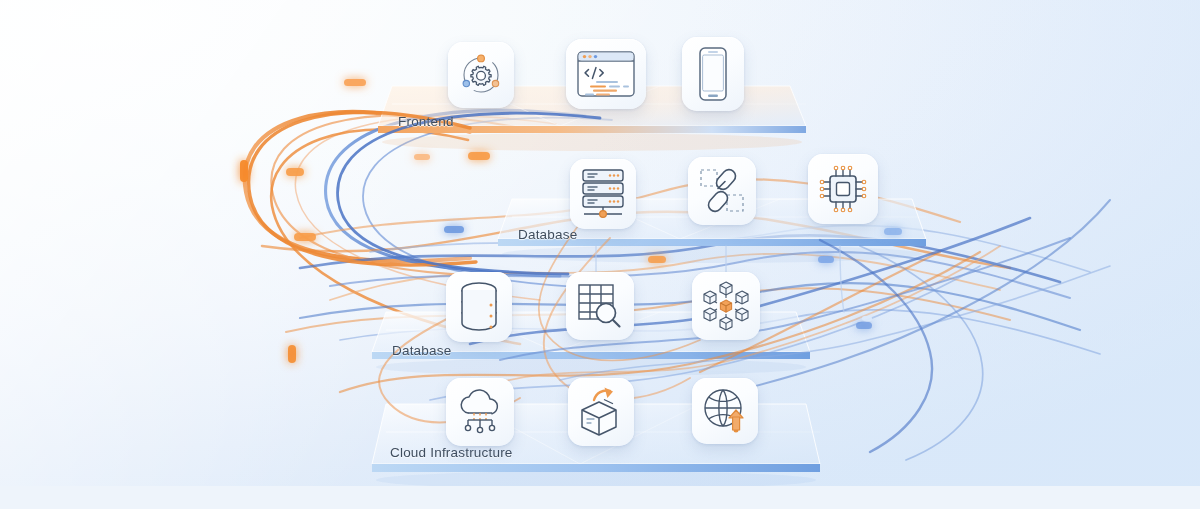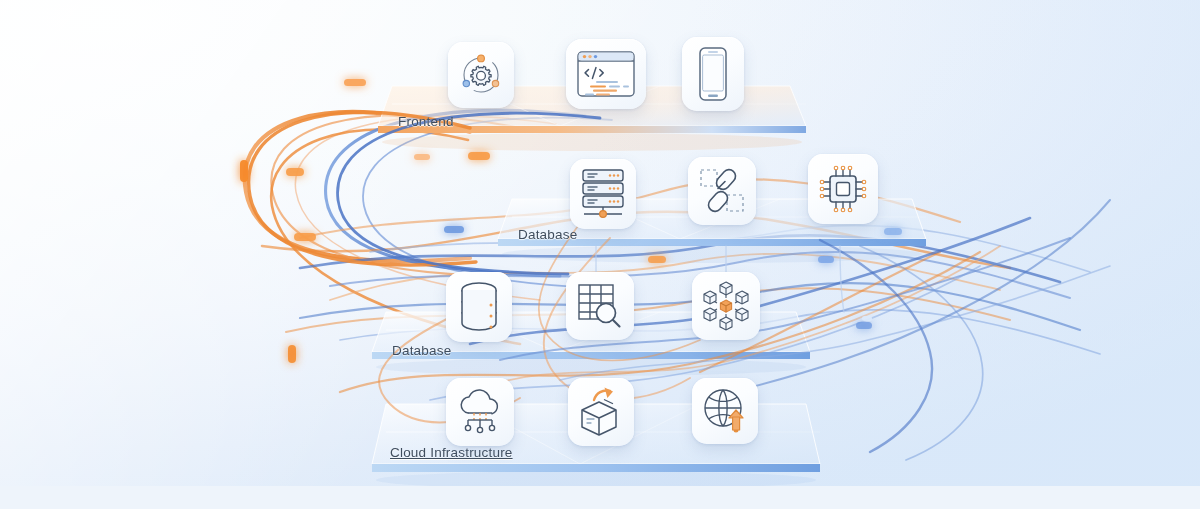--- a/index.html
+++ b/index.html
@@ -201,21 +201,21 @@
         <rect x="856" y="322" width="16" height="7" rx="3.5" fill="#6f9ae0" opacity=".8"></rect>
         <rect x="884" y="228" width="18" height="7" rx="3.5" fill="#8ab0ea" opacity=".8"></rect>
         <rect x="862" y="316" width="10" height="5" rx="2.5" fill="#dbe9fb" opacity=".9"></rect>
       </g>
     </g>
   </svg>
 
   <div class="lbl" style="left:398px;top:114px;">Frontend</div>
   <div class="lbl" style="left:518px;top:227px;">Database</div>
   <div class="lbl" style="left:392px;top:343px;">Database</div>
-  <div class="lbl" style="left:390px;top:445px;text-decoration:underline;">Cloud Infrastructure</div>
+  <div class="lbl" style="left:390px;top:445px;">Cloud Infrastructure</div>
 
   <div class="tile" style="left:448px;top:42px;">
     <span>
     <svg width="46" height="46" viewBox="0 0 46 46" fill="none" stroke="#46566b" stroke-width="1.4">
       <circle cx="23" cy="23" r="17" stroke="#5a6b80" stroke-width="1.1" stroke-dasharray="34 12" opacity=".85"></circle>
       <path d="M23 15.4l1.9.5.9-1.7 1.9 1.1-.2 1.9 1.6 1.1 1.8-.8 1.1 1.9-1.3 1.4.5 1.9h1.9v2.2h-1.9l-.5 1.9 1.3 1.4-1.1 1.9-1.8-.8-1.6 1.1.2 1.9-1.9 1.1-.9-1.7-1.9.5-1.9-.5-.9 1.7-1.9-1.1.2-1.9-1.6-1.1-1.8.8-1.1-1.9 1.3-1.4-.5-1.9h-1.9v-2.2h1.9l.5-1.9-1.3-1.4 1.1-1.9 1.8.8 1.6-1.1-.2-1.9 1.9-1.1.9 1.7z" fill="#f3f7fc" stroke="#46566b" stroke-width="1.3" stroke-linejoin="round"></path>
       <circle cx="23" cy="23.8" r="4.4" fill="#ffffff" stroke="#46566b" stroke-width="1.3"></circle>
       <circle cx="23" cy="6.4" r="3.4" fill="#f6b06b" stroke="#e08a3c" stroke-width="1.1"></circle>
       <circle cx="8.3" cy="31.6" r="3.2" fill="#9dc0ea" stroke="#5f8cc9" stroke-width="1.1"></circle>
       <circle cx="37.5" cy="31.6" r="3.2" fill="#f3c193" stroke="#dd9454" stroke-width="1.1"></circle>

